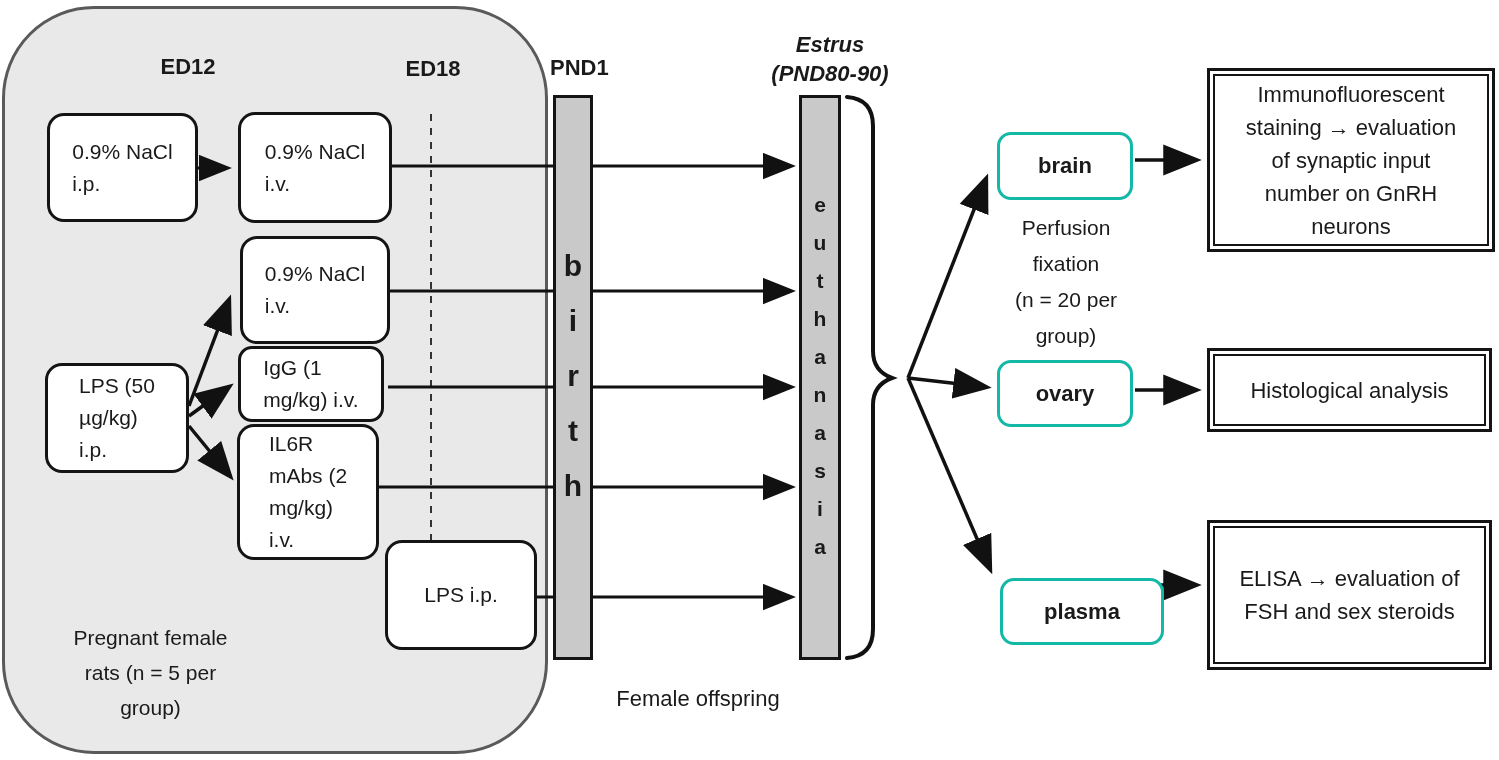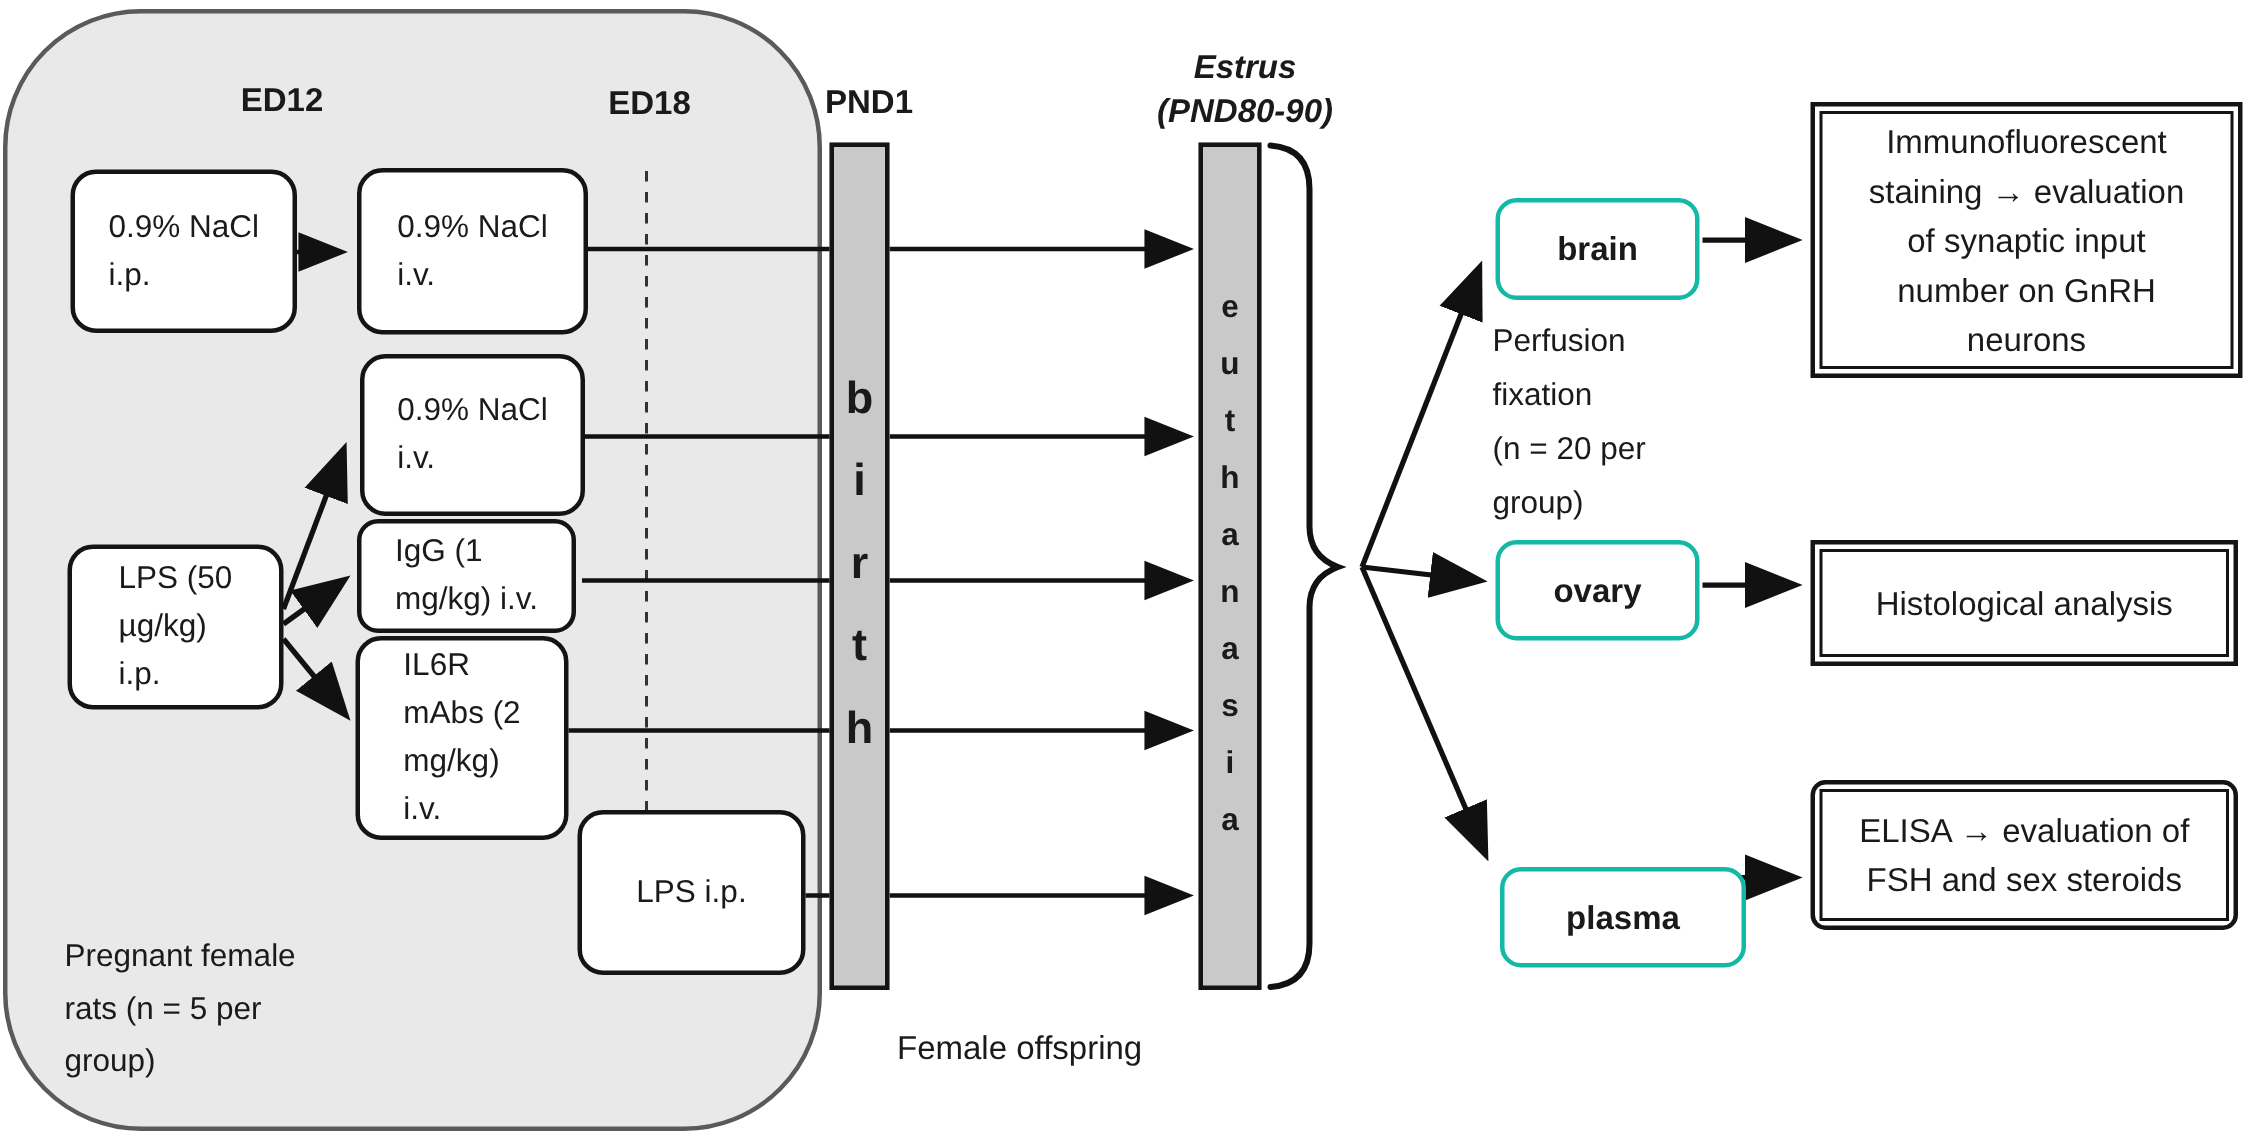--- a/index.html
+++ b/index.html
@@ -52,21 +52,21 @@
     position:absolute; box-sizing:border-box; background:#ffffff;
     border:3px solid #141414;
   }
   .obox .inner {
     position:absolute; inset:3px; border:2px solid #141414;
     display:flex; align-items:center; justify-content:center;
     text-align:center; font-size:22px; line-height:33px;
     white-space:pre-line; padding:14px 8px;
   }
 
-  .cap { position:absolute; text-align:left; }
+  .cap { position:absolute; text-align:center; }
   #cap-pregnant  { left:43px;  top:620px; width:215px; font-size:21px; line-height:35px; }
   #cap-offspring { left:598px; top:686px; width:200px; font-size:22px; }
   #cap-perfusion { left:995px; top:210px; width:142px; font-size:21px; line-height:36px; }
 
   #overlay { position:absolute; left:0; top:0; width:1499px; height:760px; }
 </style>
 </head>
 <body>
 
 <div id="canvas">
@@ -167,21 +167,21 @@
   <div class="organ" style="left:997px;  top:360px; width:136px; height:67px;">ovary</div>
   <div class="organ" style="left:1000px; top:578px; width:164px; height:67px;">plasma</div>
 
   <div class="obox" style="left:1207px; top:68px; width:288px; height:184px;">
     <div class="inner">Immunofluorescent
 staining → evaluation
 of synaptic input
 number on GnRH
 neurons</div>
   </div>
-  <div class="obox" style="left:1207px; top:360px; width:285px; height:84px;">
+  <div class="obox" style="left:1207px; top:348px; width:285px; height:84px;">
     <div class="inner">Histological analysis</div>
   </div>
-  <div class="obox" style="left:1207px; top:520px; width:285px; height:100px;border-radius:10px;">
+  <div class="obox" style="left:1207px; top:520px; width:285px; height:150px;">
     <div class="inner">ELISA → evaluation of
 FSH and sex steroids</div>
   </div>
 
 </div>
 
 </body></html>

